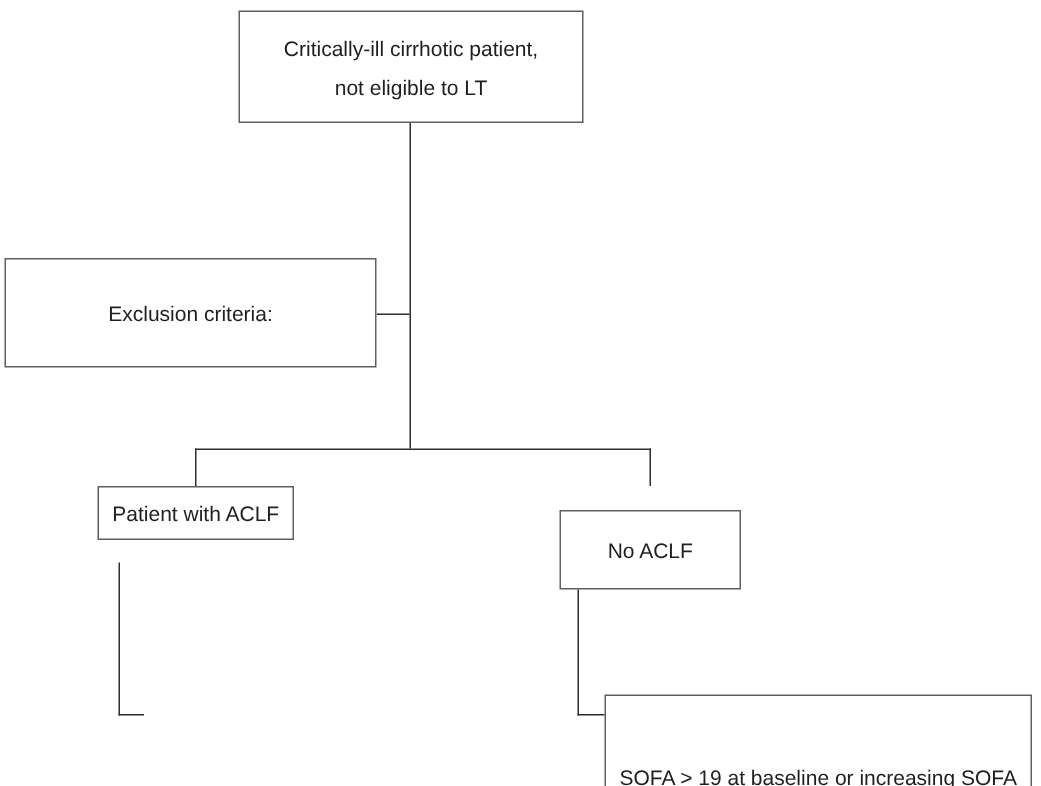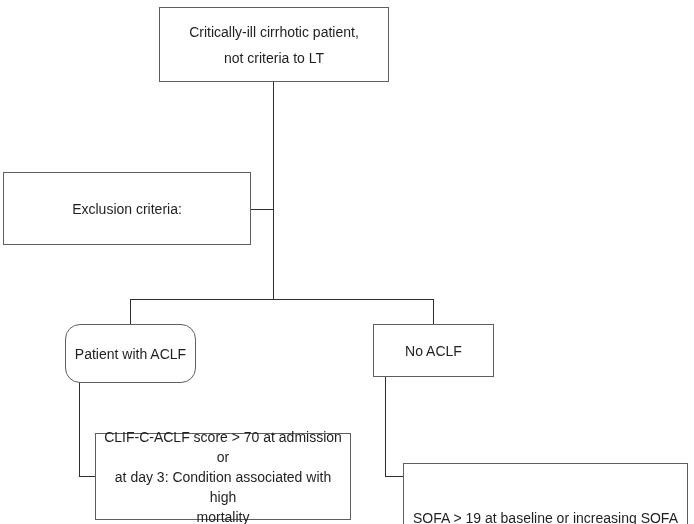--- a/index.html
+++ b/index.html
@@ -28,22 +28,22 @@
     text-align: center;
     font-size: 14px;
     z-index: 2;
   }
   .node .line { width: 100%; }
   .lh-wide .line { line-height: 26px; }
   .lh-tight .line { line-height: 20px; }
 
   #node-top       { left: 159px; top: 7px;   width: 230px; height: 75px; }
   #node-exclusion { left: 3px;   top: 172px; width: 248px; height: 73px; }
-  #node-aclf      { left: 65px;  top: 324px; width: 131px; height: 59px; border-radius: 15px; }
-  #node-no-aclf   { left: 373px; top: 324px; width: 121px; height: 53px; }
+  #node-aclf      { left: 65px;  top: 324px; width: 131px; height: 36px; }
+  #node-no-aclf   { left: 373px; top: 340px; width: 121px; height: 53px; }
   #node-clif      { left: 95px;  top: 433px; width: 256px; height: 87px; padding: 0 4px; }
   #node-sofa      { left: 403px; top: 432px; width: 285px; height: 110px; padding: 0 4px; margin-top: 31px; }
 
   .connector {
     position: absolute;
     background: var(--line, #2e2e2e);
     z-index: 1;
   }
   #conn-top-vertical     { left: 273px; top: 82px;  width: 1px;   height: 217px; }
   #conn-exclusion-link   { left: 251px; top: 209px; width: 22px;  height: 1px; }
@@ -55,40 +55,35 @@
   #conn-noaclf-down      { left: 385px; top: 377px; width: 1px;   height: 100px; }
   #conn-sofa-in          { left: 385px; top: 476px; width: 19px;  height: 1px; }
 </style>
 </head>
 <body>
 
 <div id="canvas">
 
   <div class="node lh-wide" id="node-top">
     <div class="line">Critically-ill cirrhotic patient,</div>
-    <div class="line">not criteria to LT</div>
+    <div class="line">not eligible to LT</div>
   </div>
 
   <div class="node lh-wide" id="node-exclusion">
     <div class="line">Exclusion criteria:</div>
   </div>
 
   <div class="node lh-wide" id="node-aclf">
     <div class="line">Patient with ACLF</div>
   </div>
 
   <div class="node lh-wide" id="node-no-aclf">
     <div class="line">No ACLF</div>
   </div>
 
-  <div class="node lh-tight" id="node-clif">
-    <div class="line">CLIF-C-ACLF score &gt; 70 at admission or</div>
-    <div class="line">at day 3: Condition associated with high</div>
-    <div class="line">mortality</div>
-  </div>
 
   <div class="node lh-tight" id="node-sofa">
     <div class="line">SOFA &gt; 19 at baseline or increasing SOFA</div>
   </div>
 
   <div class="connector" id="conn-top-vertical"></div>
   <div class="connector" id="conn-exclusion-link"></div>
   <div class="connector" id="conn-branch-horiz"></div>
   <div class="connector" id="conn-branch-left-drop"></div>
   <div class="connector" id="conn-branch-right-drop"></div>

